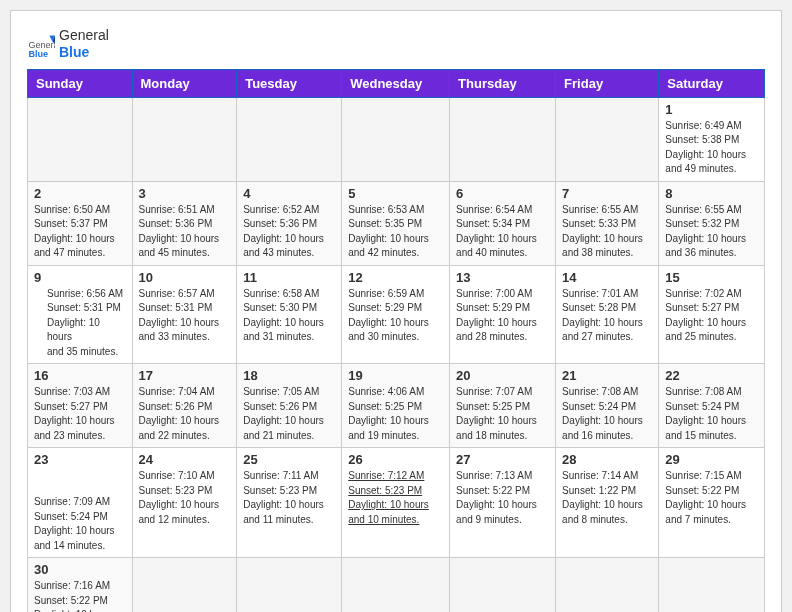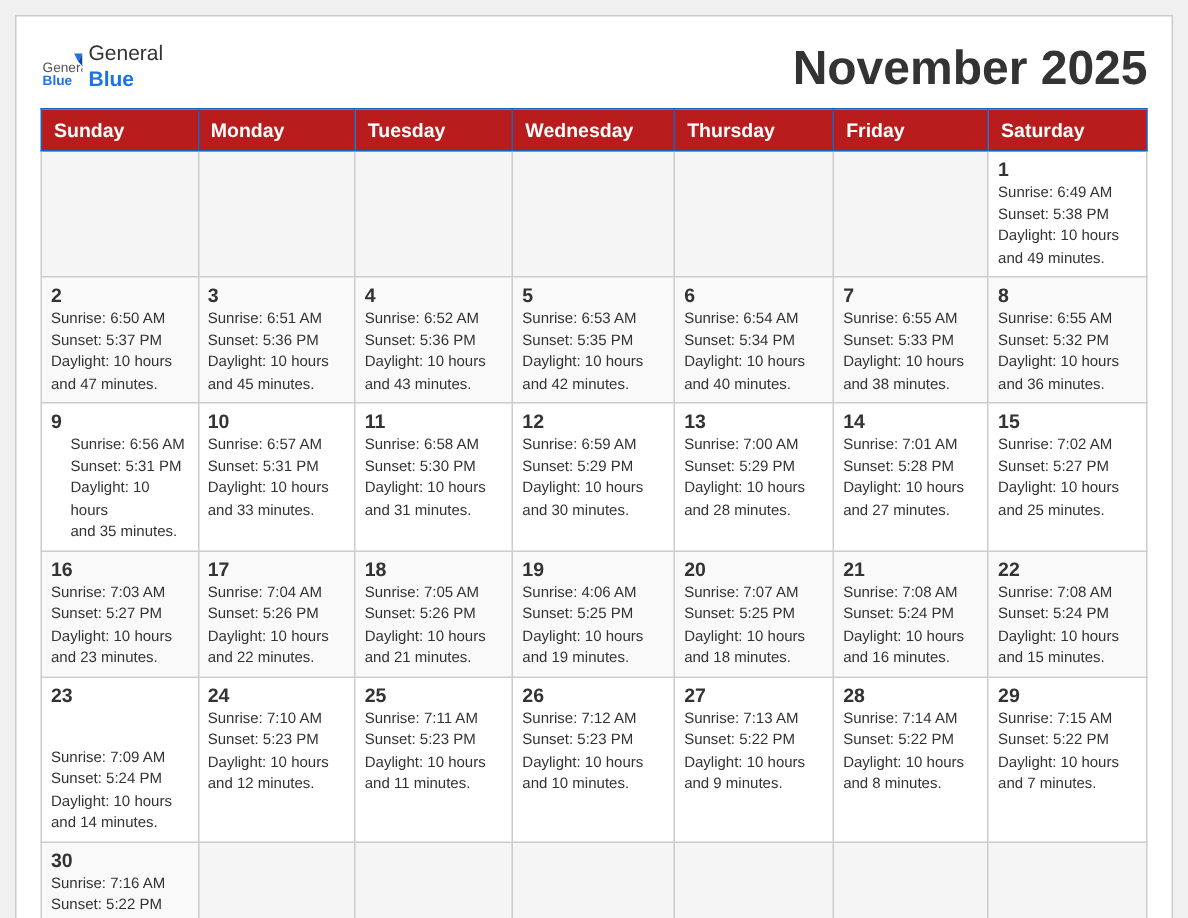--- a/index.html
+++ b/index.html
@@ -50,21 +50,21 @@
     }
     .subtitle {
       font-size: 15px;
       color: #333;
     }
     .calendar-table {
       width: 100%;
       border-collapse: collapse;
     }
     .calendar-table th {
-      background: #b91c1c;
+      background: #6d28d9;
       color: white;
       text-align: left;
       padding: 6px 8px;
       font-size: 13px;
       font-weight: bold;
       border: 1px solid #1565c0;
       margin-left: 48px;
     }
     .calendar-table td {
       border: 1px solid #ccc;
@@ -104,21 +104,20 @@
         <text x="2" y="38" font-size="13" font-family="Arial" fill="#1a73e8" font-weight="bold">Blue</text>
         <polygon points="32,8 40,8 36,16" fill="#1a73e8"></polygon>
         <polygon points="36,16 40,8 40,20" fill="#0d47a1"></polygon>
       </svg>
       <div class="logo-text">
         <div class="general">General</div>
         <div class="blue">Blue</div>
       </div>
     </div>
     <div class="title-area">
-      <div class="month-title">November 2025</div>
     </div>
   </div>
 
   <table class="calendar-table">
     <thead>
       <tr>
       <th>Sunday</th>
           <th>Monday</th>
           <th>Tuesday</th>
           <th>Wednesday</th>
@@ -313,36 +312,36 @@
           </td>
           <td>
             <div class="day-number">25</div>
             <div class="day-info" style="white-space: pre-line;">Sunrise: 7:11 AM
 Sunset: 5:23 PM
 Daylight: 10 hours
 and 11 minutes.</div>
           </td>
           <td>
             <div class="day-number">26</div>
-            <div class="day-info" style="white-space: pre-line;">Sunrise: 7:12 AM
+            <div class="day-info" style="white-space: pre-line; text-decoration: underline;">Sunrise: 7:12 AM
 Sunset: 5:23 PM
 Daylight: 10 hours
 and 10 minutes.</div>
           </td>
           <td>
             <div class="day-number">27</div>
             <div class="day-info" style="white-space: pre-line;">Sunrise: 7:13 AM
 Sunset: 5:22 PM
 Daylight: 10 hours
 and 9 minutes.</div>
           </td>
           <td>
             <div class="day-number">28</div>
             <div class="day-info" style="white-space: pre-line;">Sunrise: 7:14 AM
-Sunset: 5:22 PM
+Sunset: 1:22 PM
 Daylight: 10 hours
 and 8 minutes.</div>
           </td>
           <td>
             <div class="day-number">29</div>
             <div class="day-info" style="white-space: pre-line;">Sunrise: 7:15 AM
 Sunset: 5:22 PM
 Daylight: 10 hours
 and 7 minutes.</div>
           </td>

